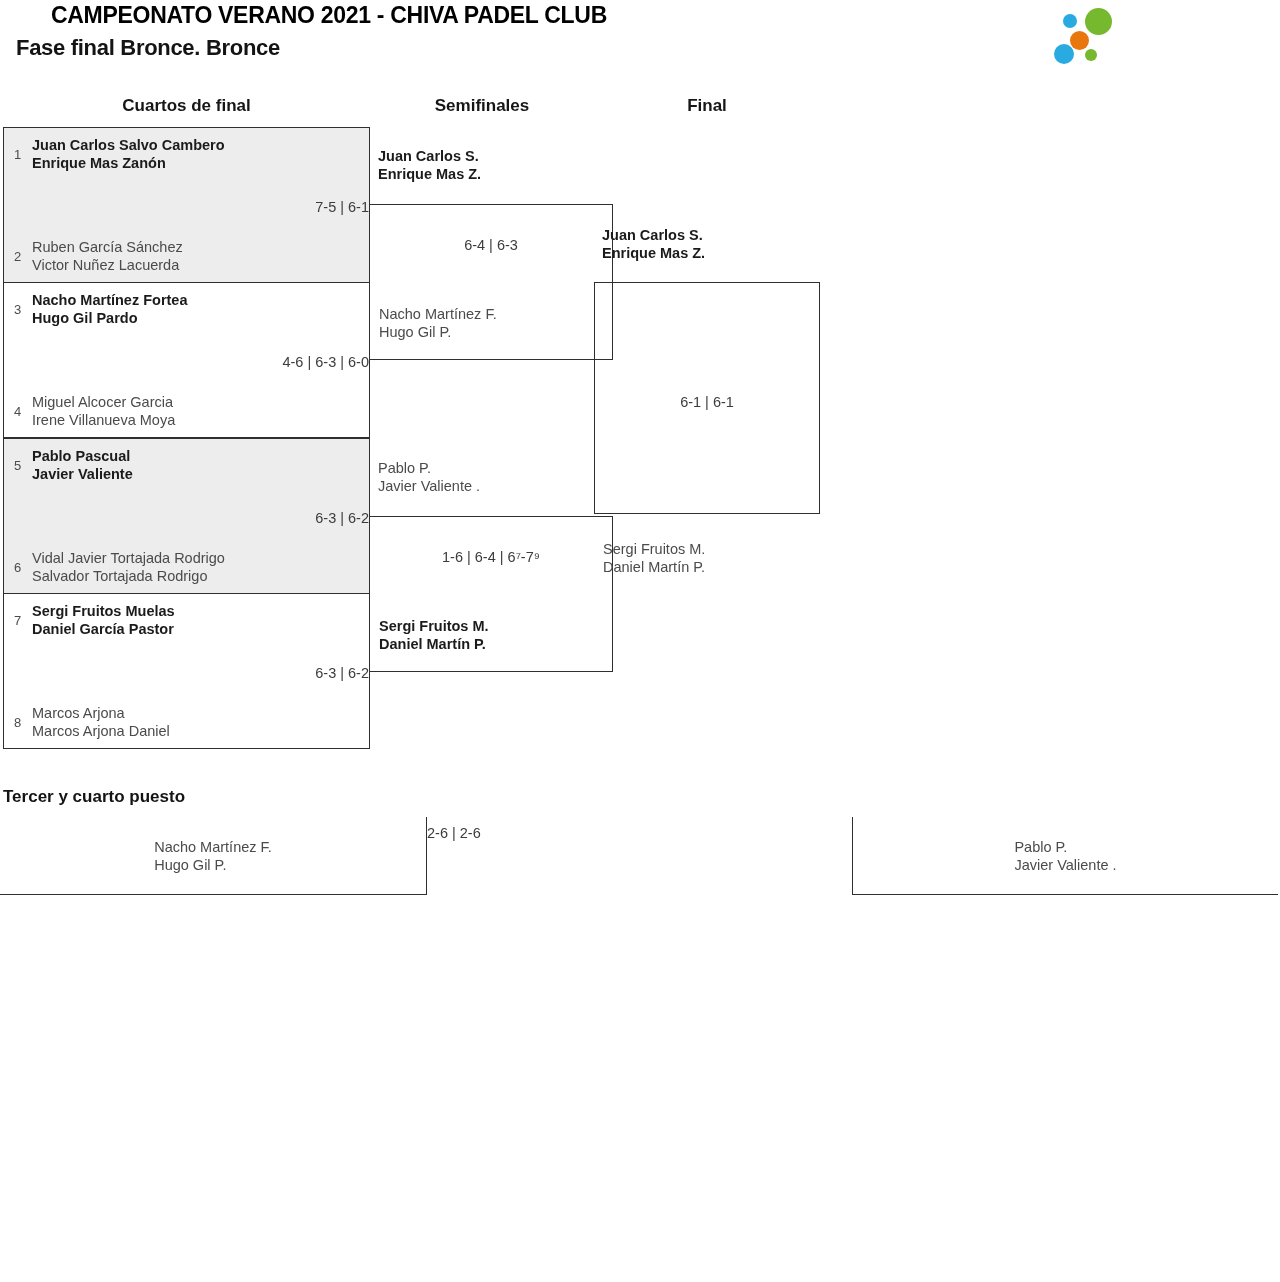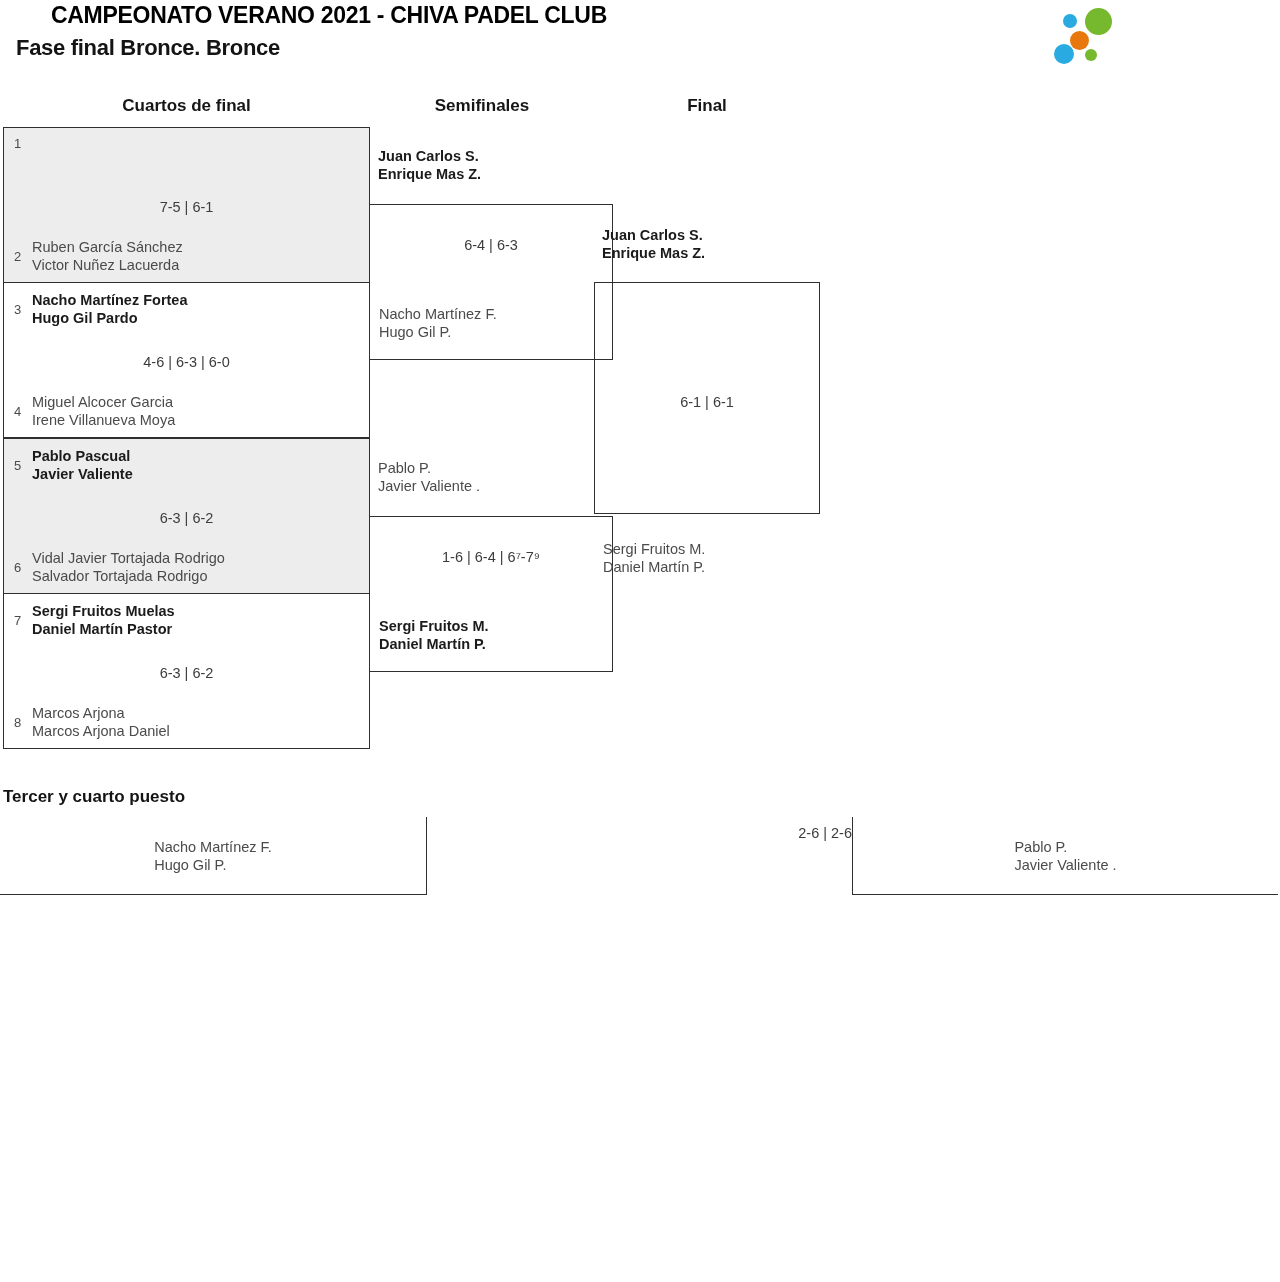--- a/index.html
+++ b/index.html
@@ -46,21 +46,21 @@
   .row{position:absolute;left:6px;display:flex;align-items:center;gap:7px;}
   .row-top{top:8px;}
   .row-bottom{top:110px;}
   .seed{width:15px;text-align:center;font-size:13px;color:#4b4b4b;flex:0 0 auto;}
   .team{font-size:14.5px;line-height:18px;color:#4b4b4b;}
   .team.bold{font-weight:700;color:#1b1b1b;}
   .score{
     position:absolute;left:0;width:100%;text-align:center;
     font-size:14.5px;color:#3c3c3c;
   }
-  .match .score{top:71px;}
+  .match .score{top:71px;text-align:right;}
 
   
   .sfbox{
     left:369px;width:244px;height:156px;border:1px solid #2f2f2f;box-sizing:border-box;
     background:transparent;
   }
   .finalbox{
     left:594px;top:282px;width:226px;height:232px;border:1px solid #2f2f2f;box-sizing:border-box;
   }
   .sfbox .score{top:32px;}
@@ -69,21 +69,21 @@
 
   
   .tp-heading{left:3px;top:787px;font-size:17px;font-weight:700;color:#141414;}
   .tp-box{
     top:817px;width:427px;height:78px;box-sizing:border-box;
     display:flex;justify-content:center;
   }
   .tp-left {left:0px;border-right:1px solid #2f2f2f;border-bottom:1px solid #2f2f2f;}
   .tp-right{left:852px;width:426px;border-left:1px solid #2f2f2f;border-bottom:1px solid #2f2f2f;}
   .tp-team{margin-top:21px;text-align:left;}
-  .tp-score{left:427px;top:825px;width:425px;text-align:right;font-size:14.5px;color:#3c3c3c;}
+  .tp-score{left:427px;top:825px;width:425px;text-align:left;font-size:14.5px;color:#3c3c3c;}
 </style>
 </head>
 <body>
 
 <div class="abs page-title">CAMPEONATO VERANO 2021 - CHIVA PADEL CLUB</div>
 <div class="abs page-subtitle">Fase final Bronce. Bronce</div>
 
 <div class="abs logo">
   <span class="dot dot-blue-sm"></span>
   <span class="dot dot-green-lg"></span>
@@ -92,20 +92,24 @@
   <span class="dot dot-green-sm"></span>
 </div>
 
 <div class="abs round-header rh-qf">Cuartos de final</div>
 <div class="abs round-header rh-sf">Semifinales</div>
 <div class="abs round-header rh-f">Final</div>
 
 <div class="abs match gray" style="top:127px;">
   <div class="row row-top">
     <span class="seed">1</span>
+    <div class="team bold">
+      <div>Juan Carlos Salvo Cambero</div>
+      <div>Enrique Mas Zanón</div>
+    </div>
   </div>
   <div class="score">7-5 | 6-1</div>
   <div class="row row-bottom">
     <span class="seed">2</span>
     <div class="team">
       <div>Ruben García Sánchez</div>
       <div>Victor Nuñez Lacuerda</div>
     </div>
   </div>
 </div>
@@ -144,21 +148,21 @@
       <div>Salvador Tortajada Rodrigo</div>
     </div>
   </div>
 </div>
 
 <div class="abs match" style="top:593px;">
   <div class="row row-top">
     <span class="seed">7</span>
     <div class="team bold">
       <div>Sergi Fruitos Muelas</div>
-      <div>Daniel Martín Pastor</div>
+      <div>Daniel García Pastor</div>
     </div>
   </div>
   <div class="score">6-3 | 6-2</div>
   <div class="row row-bottom">
     <span class="seed">8</span>
     <div class="team">
       <div>Marcos Arjona</div>
       <div>Marcos Arjona Daniel</div>
     </div>
   </div>

